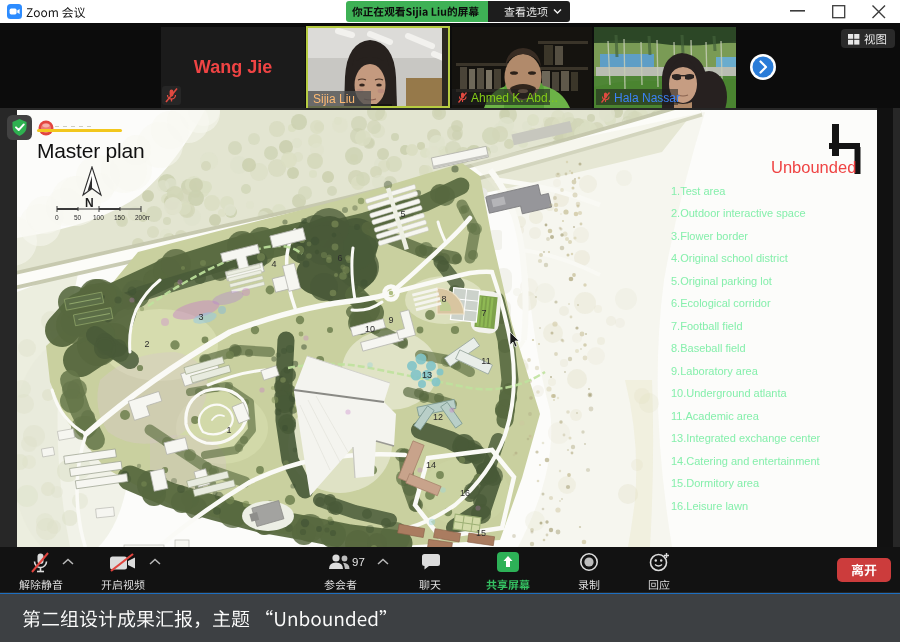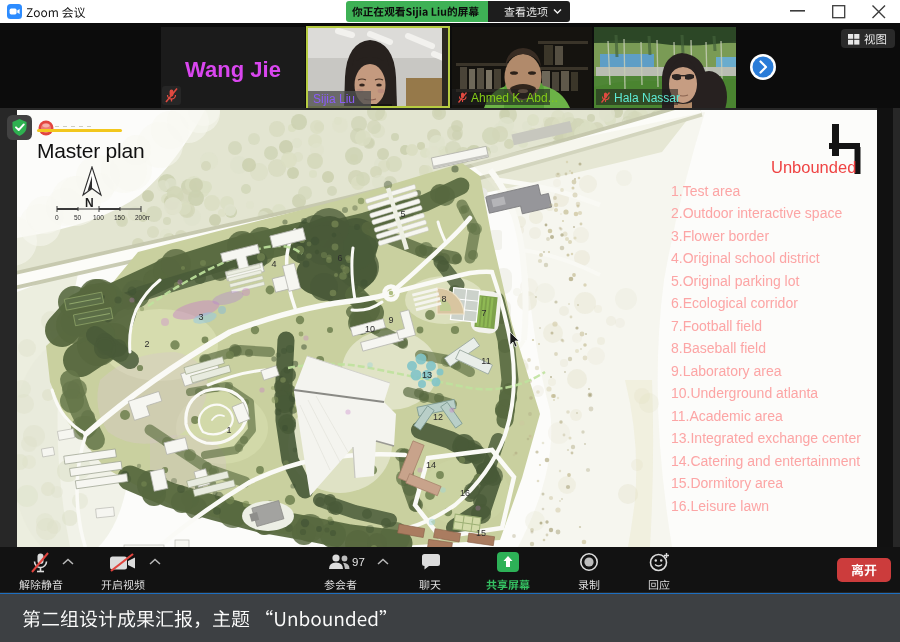--- a/index.html
+++ b/index.html
@@ -32,21 +32,21 @@
     <rect width="15" height="1.6" fill="#3c3c3c"></rect>
   </svg>
 <svg class="abs" style="left:832px;top:5px" width="14" height="14">
     <rect x="0.7" y="0.7" width="12" height="12" fill="none" stroke="#3c3c3c" stroke-width="1.3"></rect>
   </svg>
 <svg class="abs" style="left:872px;top:5px" width="14" height="14">
     <path d="M0.5 0.5 L13 13 M13 0.5 L0.5 13" stroke="#3c3c3c" stroke-width="1.4"></path>
   </svg>
 <div class="abs" style="left:0;top:23px;width:900px;height:85px;background:#0c0c0c"></div>
 <div class="abs" style="left:161px;top:27px;width:144px;height:81px;background:#1b1b1b"></div>
-<div class="abs" style="left:161px;top:57px;width:144px;text-align:center;font-size:22px;font-weight:bold;color:#d946ef">Wang Jie</div>
+<div class="abs" style="left:161px;top:57px;width:144px;text-align:center;font-size:18px;font-weight:bold;color:#ef4444">Wang Jie</div>
 <svg class="abs" style="left:162px;top:86px" width="19" height="19">
     <rect width="19" height="19" rx="3" fill="#262626"></rect>
     <g stroke="#e04a40" fill="#e04a40">
       <rect x="7.6" y="3.5" width="3.8" height="7" rx="1.9" stroke="none"></rect>
       <path d="M5.5 9 a4 4 0 0 0 8 0" fill="none" stroke-width="1.3"></path>
       <line x1="9.5" y1="13" x2="9.5" y2="15.5" stroke-width="1.3"></line>
       <line x1="4" y1="16" x2="15" y2="2.5" stroke="#e04a40" stroke-width="1.6"></line>
     </g>
   </svg>
 <div class="abs" style="left:306px;top:25.5px;width:144px;height:82.5px;background:#b6cc41"></div>
@@ -66,21 +66,21 @@
 <path d="M44 38 Q48 18 62 17 Q77 18 81 38 Q72 28 62 29 Q51 28 44 38 Z" fill="#27211e"></path>
 <ellipse cx="54" cy="57" rx="2.8" ry="1.5" fill="#33251e"></ellipse>
     <ellipse cx="71" cy="57" rx="2.8" ry="1.5" fill="#33251e"></ellipse>
 <path d="M50 52 Q54 50 58 52 M67 52 Q71 50 75 52" stroke="#473126" stroke-width="1.1" fill="none"></path>
 <ellipse cx="52" cy="63" rx="3.4" ry="2.2" fill="#b5827a" opacity="0.55"></ellipse>
     <ellipse cx="73" cy="63" rx="3.4" ry="2.2" fill="#b5827a" opacity="0.55"></ellipse>
 <path d="M56 71 Q62 73 68 71" stroke="#8a5d4e" stroke-width="1.2" fill="none"></path>
 <rect x="42" y="76" width="42" height="4" fill="#171412"></rect>
 </svg>
 <div class="abs" style="left:308px;top:90.5px;width:63px;height:17px;background:rgba(80,80,80,0.78)"></div>
-<div class="abs" style="left:313px;top:92px;font-size:12px;color:#8b5cf6">Sijia Liu</div>
+<div class="abs" style="left:313px;top:92px;font-size:12px;color:#fdba74">Sijia Liu</div>
 <svg class="abs" style="left:452px;top:27px" width="140" height="81">
 <rect width="140" height="81" fill="#15130f"></rect>
 <g fill="#3a3429">
       <rect x="4" y="36" width="52" height="3"></rect>
       <rect x="4" y="62" width="52" height="3"></rect>
       <rect x="86" y="40" width="50" height="3"></rect>
       <rect x="86" y="14" width="50" height="3"></rect>
     </g>
 <g>
       <rect x="8" y="40" width="7" height="22" fill="#4a4438"></rect>
@@ -153,21 +153,21 @@
 </svg>
 <div class="abs" style="left:595.5px;top:89px;width:82px;height:16px;background:rgba(30,30,30,0.55)"></div>
 <svg class="abs" style="left:599px;top:90.5px" width="13" height="13">
     <g stroke="#e04a40" fill="#e04a40">
       <rect x="5" y="1.5" width="3" height="5.5" rx="1.5" stroke="none"></rect>
       <path d="M3.5 5.5 a3 3 0 0 0 6.5 0" fill="none" stroke-width="1.1"></path>
       <line x1="6.5" y1="9" x2="6.5" y2="11" stroke-width="1.1"></line>
       <line x1="2.5" y1="11.5" x2="10.5" y2="1.5" stroke-width="1.3"></line>
     </g>
   </svg>
-<div class="abs" style="left:614px;top:91px;font-size:12px;color:#5eead4">Hala Nassar</div>
+<div class="abs" style="left:614px;top:91px;font-size:12px;color:#3b82f6">Hala Nassar</div>
 <svg class="abs" style="left:749px;top:53px" width="28" height="28">
     <circle cx="14" cy="14" r="13" fill="#fff"></circle>
     <circle cx="14" cy="14" r="10.5" fill="#2a7cd8"></circle>
     <path d="M11.5 8.5 L17 14 L11.5 19.5" stroke="#fff" stroke-width="2.2" fill="none" stroke-linecap="round" stroke-linejoin="round"></path>
   </svg>
 <div class="abs" style="left:841px;top:29px;width:54px;height:19px;background:#2a2a2a;border-radius:4px"></div>
 <svg class="abs" style="left:848px;top:33.5px" width="12" height="11">
     <g fill="#e8e8e8">
       <rect x="0" y="0" width="5.2" height="4.8"></rect>
       <rect x="6.2" y="0" width="5.2" height="4.8"></rect>
@@ -1246,21 +1246,21 @@
     </g>
   </svg>
 <svg class="abs" style="left:829px;top:121px" width="34" height="55">
     <g fill="#141414">
       <rect x="3" y="3" width="7" height="32"></rect>
       <rect x="0" y="22" width="31" height="6"></rect>
       <rect x="25.5" y="26" width="6" height="27"></rect>
     </g>
   </svg>
 <div class="abs" style="left:771px;top:158px;font-size:16.5px;color:#ef4444">Unbounded</div>
-<div class="abs" style="left:671px;top:180px;font-size:14px;line-height:22.48px;color:#fca5a5">
+<div class="abs" style="left:671px;top:180px;font-size:11px;line-height:22.48px;color:#86efac">
     <div>1.Test area</div>
     <div>2.Outdoor interactive space</div>
     <div>3.Flower border</div>
     <div>4.Original school district</div>
     <div>5.Original parking lot</div>
     <div>6.Ecological corridor</div>
     <div>7.Football field</div>
     <div>8.Baseball field</div>
     <div>9.Laboratory area</div>
     <div>10.Underground atlanta</div>

